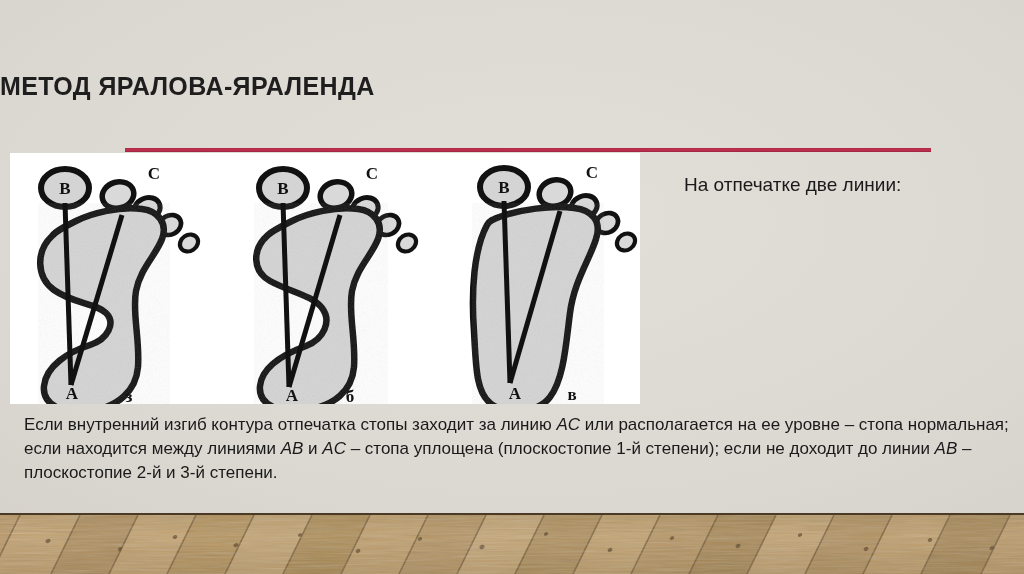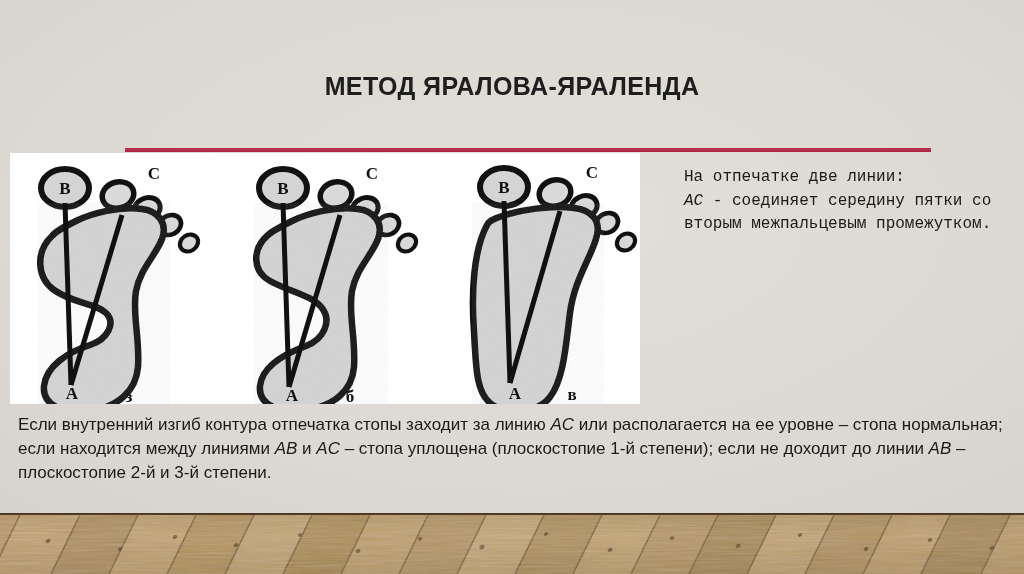--- a/index.html
+++ b/index.html
@@ -24,21 +24,20 @@
     background:
       radial-gradient(ellipse 120% 110% at 52% 38%, #e2ded8 0%, #dcd8d2 42%, #d3cfc8 78%, #cfcbc4 100%);
     overflow: hidden;
   }
 
   
   #title {
     position: absolute;
     left: 0; top: 72px;
     width: 1024px;
-    text-align: center;
     font-size: 25px;
     font-weight: bold;
     letter-spacing: 0.4px;
     color: #1e1e1e;
     white-space: nowrap;
   }
 
   
   #title-rule {
     position: absolute;
@@ -59,33 +58,32 @@
   .foot-fig {
     position: absolute;
     top: 0;
     width: 210px; height: 251px;
   }
   .foot-fig svg { display: block; width: 210px; height: 251px; }
 
   
   #right-text {
     position: absolute;
-    left: 684px; top: 166px;
+    left: 684px; top: 173px;
     width: 336px;
-    font-size: 16px;
+    font-size: 19px;
     line-height: 23.5px;
     color: #1a1a1a;
-    font-family: Liberation Mono, monospace;
   }
   #right-text .it { font-style: italic; }
 
   
   #bottom-text {
     position: absolute;
-    left: 18px; top: 413px;
+    left: 24px; top: 413px;
     width: 990px;
     font-size: 17px;
     line-height: 24px;
     color: #1a1a1a;
   }
   #bottom-text .it { font-style: italic; }
 
   
   #floor {
     position: absolute;
@@ -246,21 +244,20 @@
         <text x="138" y="25" font-family="Liberation Serif, serif" font-size="17" font-weight="bold" text-anchor="middle" fill="#111">C</text>
         <text x="61" y="246" font-family="Liberation Serif, serif" font-size="17" font-weight="bold" text-anchor="middle" fill="#111">A</text>
         <text x="118" y="247" font-family="Liberation Serif, serif" font-size="17" font-weight="bold" text-anchor="middle" fill="#111">в</text>
       </svg>
     </div>
 
   </div>
 
   <div id="right-text">
     <div>На отпечатке две линии:</div>
-    <div><span class="it">AC</span><span> - соединяет середину пятки со вторым межпальцевым промежутком.</span></div>
   </div>
 
   <div id="bottom-text"><span>Если внутренний изгиб контура отпечатка стопы заходит за линию </span><span class="it">AC</span><span> или располагается на ее уровне – стопа нормальная; если находится между линиями </span><span class="it">AB</span><span> и </span><span class="it">AC</span><span> – стопа уплощена (плоскостопие 1-й степени); если не доходит до линии </span><span class="it">AB</span><span> – плоскостопие 2-й и 3-й степени.</span></div>
 
   <div id="floor">
     <svg viewBox="0 0 1024 61" preserveAspectRatio="none" xmlns="http://www.w3.org/2000/svg">
       <defs>
         <linearGradient id="woodg" x1="0" y1="0" x2="0" y2="1">
           <stop offset="0%" stop-color="#a98c5c"></stop>
           <stop offset="35%" stop-color="#c0a070"></stop>

